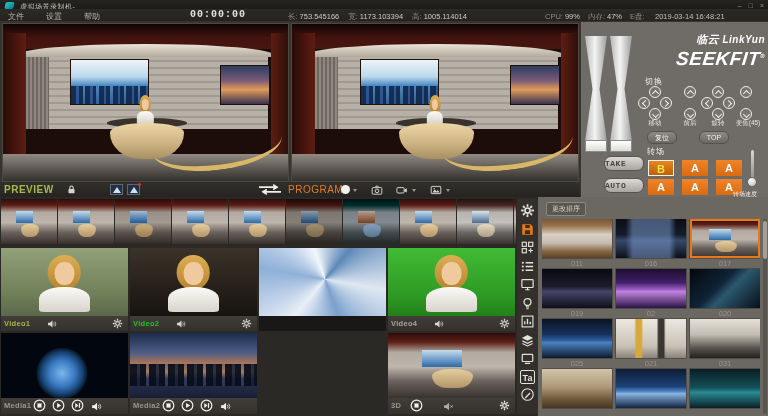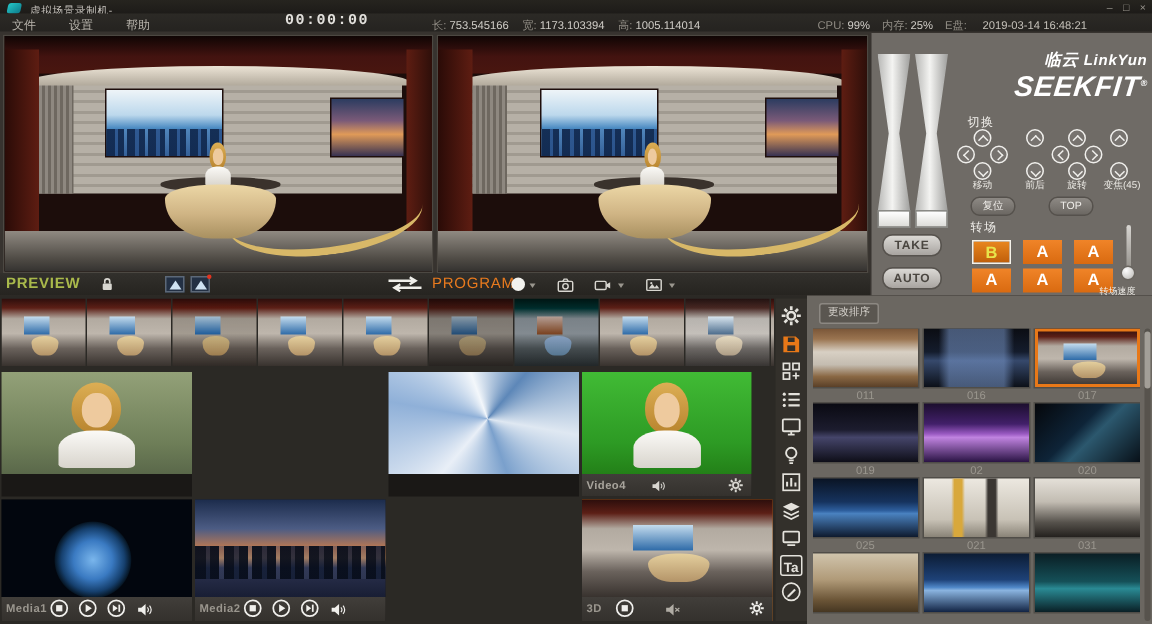--- a/index.html
+++ b/index.html
@@ -56,22 +56,22 @@
   .fig-cell{left:50%;top:10%;transform:translateX(-50%);width:36%;height:84%;}
 
   
   .switcher{position:absolute;left:581px;top:22px;width:187px;height:175px;background:#6f6b66;}
   .tbar{position:absolute;left:3px;top:14px;width:50px;height:120px;}
   .tbar .bar{position:absolute;top:0;width:22px;height:106px;background:linear-gradient(90deg,#b6b6b4,#f4f4f2 45%,#9e9e9c);
     clip-path:polygon(0 0,100% 0,66% 50%,100% 100%,0 100%,34% 50%);}
   .tbar .b1{left:1px;} .tbar .b2{left:26px;}
   .tbar .handle{position:absolute;top:104px;width:22px;height:12px;background:linear-gradient(180deg,#ffffff,#dcdcd8);border:1px solid #8a8a86;box-sizing:border-box;}
   .tbar .h1{left:1px;} .tbar .h2{left:26px;}
-  .sw-btn{position:absolute;left:7px;width:40px;height:15px;border-radius:7px;border:1px solid #57534e;box-sizing:border-box;
-    background:linear-gradient(180deg,#dcdad6,#a8a4a0);color:#4a4640;font-size:8px;font-weight:bold;text-align:center;line-height:13px;letter-spacing:.5px;}
+  .sw-btn{position:absolute;left:23px;width:40px;height:15px;border-radius:7px;border:1px solid #57534e;box-sizing:border-box;
+    background:linear-gradient(180deg,#dcdad6,#a8a4a0);color:#4a4640;font-size:8px;font-weight:bold;line-height:13px;letter-spacing:.5px;font-family:Liberation Mono, monospace;}
   .btn-take{top:134px;} .btn-auto{top:156px;}
 
   .brand{position:absolute;left:58px;top:10px;width:126px;text-align:right;color:#ffffff;font-style:italic;}
   .brand-top{font-size:10px;font-weight:bold;letter-spacing:.5px;}
   .brand-top .cn{font-size:11px;}
   .brand-name{font-size:19px;font-weight:bold;letter-spacing:.5px;line-height:18px;transform:skewX(-6deg);}
   .brand-name .reg{font-size:6px;vertical-align:super;}
 
   .sec-label{position:absolute;font-size:8px;color:#f2f0ec;letter-spacing:1px;}
   .padgrp{position:absolute;top:64px;height:34px;}
@@ -293,21 +293,21 @@
     <span class="menu-item" style="left:46px">设置</span>
     <span class="menu-item" style="left:84px">帮助</span>
     <span class="timecode">00:00:00</span>
     <div class="dims">
       <span><span class="lbl">长:</span><span class="val">753.545166</span></span>
       <span><span class="lbl">宽:</span><span class="val">1173.103394</span></span>
       <span><span class="lbl">高:</span><span class="val">1005.114014</span></span>
     </div>
     <div class="sys">
       <span><span class="lbl">CPU:</span><span class="val">99%</span></span>
-      <span><span class="lbl">内存:</span><span class="val">25%</span></span>
+      <span><span class="lbl">内存:</span><span class="val">47%</span></span>
       <span><span class="lbl">E盘:</span><span class="val"></span></span>
     </div>
     <span class="datetime">2019-03-14 16:48:21</span>
   </div>
 
   <div class="monitor mon-preview">
     <div class="studio">
       <div class="st-ceil"></div>
         <div class="st-wall"></div>
         <div class="st-band"></div>
@@ -474,25 +474,52 @@
     </div>
 
     <div class="cell" style="left:1px;top:51px;width:127px;height:83px">
       <div class="img v-green" style="height:68px">
         <div class="fig fig-cell">
             <i class="hair"></i>
             <i class="face"></i>
             <i class="torso"></i>
           </div>
       </div>
+      <div class="cbar" style="height:15px">
+        <span class="cname" style="color:#a8b44a">Video1</span>
+        <svg class="ic cic" style="left:46px;top:3px;width:10px;height:10px">
+            <use href="#i-speaker"></use>
+          </svg>
+        <svg class="ic cic" style="right:5px;top:2px;width:11px;height:11px">
+            <use href="#i-gear"></use>
+          </svg>
+      </div>
+    </div>
+    <div class="cell" style="left:130px;top:51px;width:127px;height:83px">
+      <div class="img v-dark" style="height:68px">
+        <div class="fig fig-cell">
+            <i class="hair"></i>
+            <i class="face"></i>
+            <i class="torso"></i>
+          </div>
+      </div>
+      <div class="cbar" style="height:15px">
+        <span class="cname" style="color:#1fc41f">Video2</span>
+        <svg class="ic cic" style="left:46px;top:3px;width:10px;height:10px">
+            <use href="#i-speaker"></use>
+          </svg>
+        <svg class="ic cic" style="right:5px;top:2px;width:11px;height:11px">
+            <use href="#i-gear"></use>
+          </svg>
+      </div>
     </div>
     <div class="cell" style="left:259px;top:51px;width:127px;height:83px">
       <div class="img v-abstract" style="height:68px"></div>
     </div>
-    <div class="cell" style="left:388px;top:51px;width:113px;height:83px">
+    <div class="cell" style="left:388px;top:51px;width:127px;height:83px">
       <div class="img v-chroma" style="height:68px">
         <div class="fig fig-cell">
             <i class="hair"></i>
             <i class="face"></i>
             <i class="torso"></i>
           </div>
       </div>
       <div class="cbar" style="height:15px">
         <span class="cname" style="color:#a8a49c">Video4</span>
         <svg class="ic cic" style="left:46px;top:3px;width:10px;height:10px">

